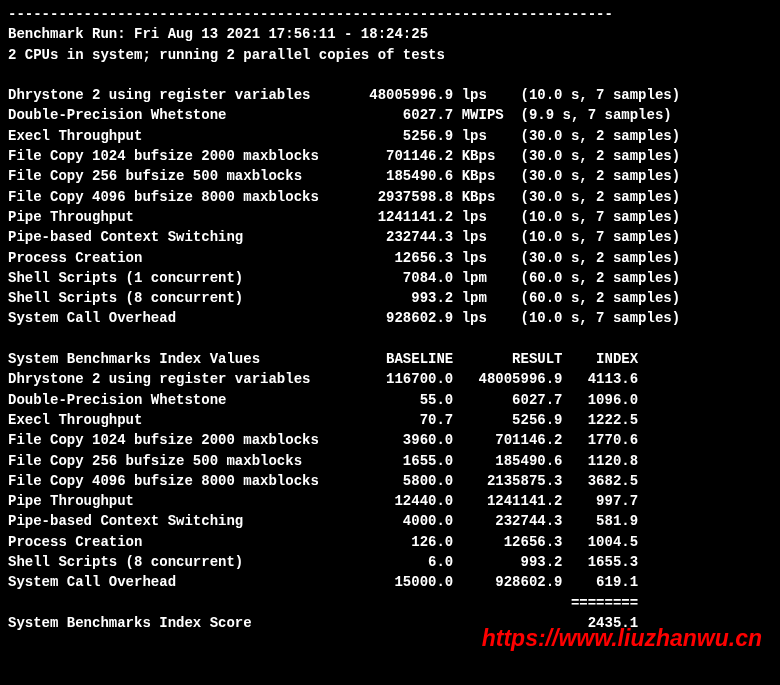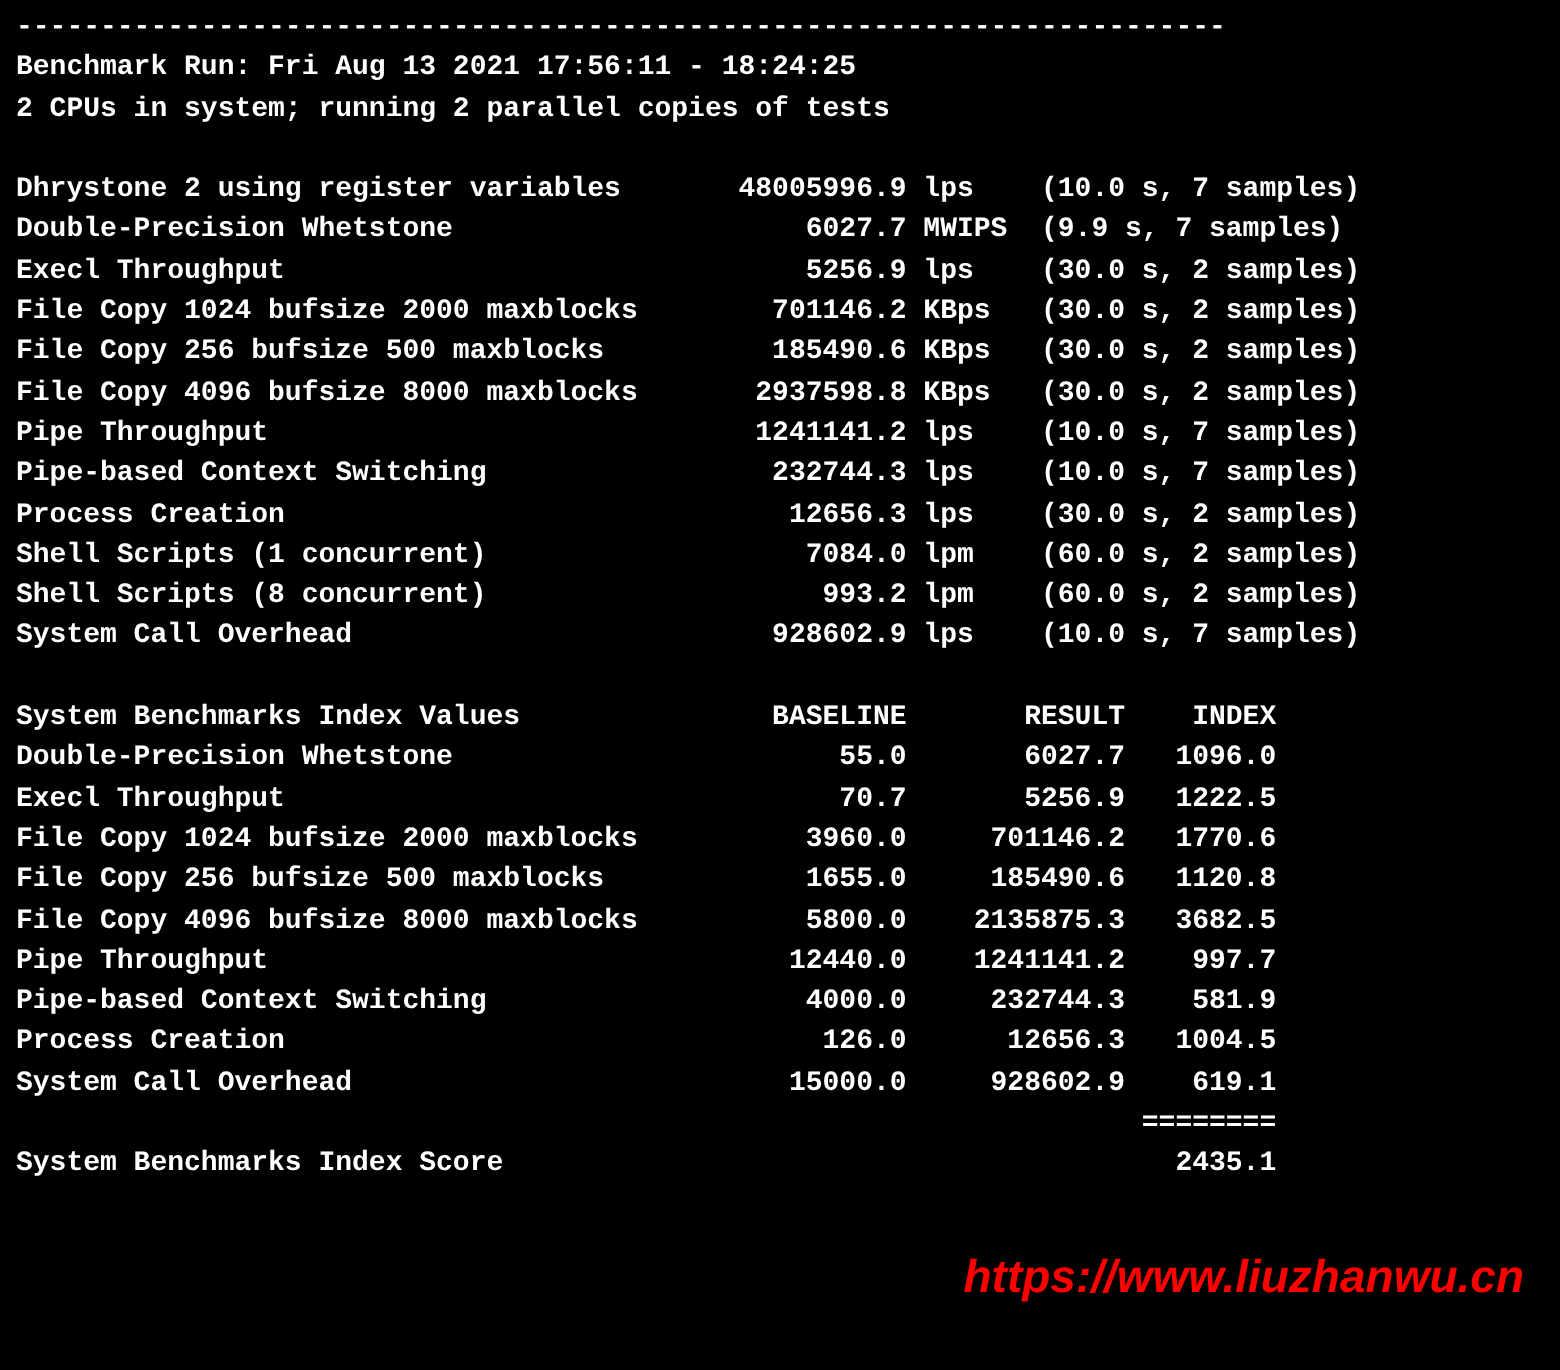--- a/index.html
+++ b/index.html
@@ -51,28 +51,30 @@
     <div class="line">File Copy 256 bufsize 500 maxblocks          185490.6 KBps   (30.0 s, 2 samples)</div>
     <div class="line">File Copy 4096 bufsize 8000 maxblocks       2937598.8 KBps   (30.0 s, 2 samples)</div>
     <div class="line">Pipe Throughput                             1241141.2 lps    (10.0 s, 7 samples)</div>
     <div class="line">Pipe-based Context Switching                 232744.3 lps    (10.0 s, 7 samples)</div>
     <div class="line">Process Creation                              12656.3 lps    (30.0 s, 2 samples)</div>
     <div class="line">Shell Scripts (1 concurrent)                   7084.0 lpm    (60.0 s, 2 samples)</div>
     <div class="line">Shell Scripts (8 concurrent)                    993.2 lpm    (60.0 s, 2 samples)</div>
     <div class="line">System Call Overhead                         928602.9 lps    (10.0 s, 7 samples)</div>
     <div class="line">&nbsp;</div>
     <div class="line">System Benchmarks Index Values               BASELINE       RESULT    INDEX</div>
+    <div class="line">Dhrystone 2 using register variables         116700.0   48005996.9   4113.6</div>
     <div class="line">Double-Precision Whetstone                       55.0       6027.7   1096.0</div>
     <div class="line">Execl Throughput                                 70.7       5256.9   1222.5</div>
     <div class="line">File Copy 1024 bufsize 2000 maxblocks          3960.0     701146.2   1770.6</div>
     <div class="line">File Copy 256 bufsize 500 maxblocks            1655.0     185490.6   1120.8</div>
     <div class="line">File Copy 4096 bufsize 8000 maxblocks          5800.0    2135875.3   3682.5</div>
     <div class="line">Pipe Throughput                               12440.0    1241141.2    997.7</div>
     <div class="line">Pipe-based Context Switching                   4000.0     232744.3    581.9</div>
     <div class="line">Process Creation                                126.0      12656.3   1004.5</div>
+    <div class="line">Shell Scripts (8 concurrent)                      6.0        993.2   1655.3</div>
     <div class="line">System Call Overhead                          15000.0     928602.9    619.1</div>
     <div class="line">                                                                   ========</div>
     <div class="line">System Benchmarks Index Score                                        2435.1</div>
     <div class="line">&nbsp;</div>
     <div class="line">&nbsp;</div>
   </div>
 
 <div class="watermark">https://www.liuzhanwu.cn</div>
 
 </body></html>

